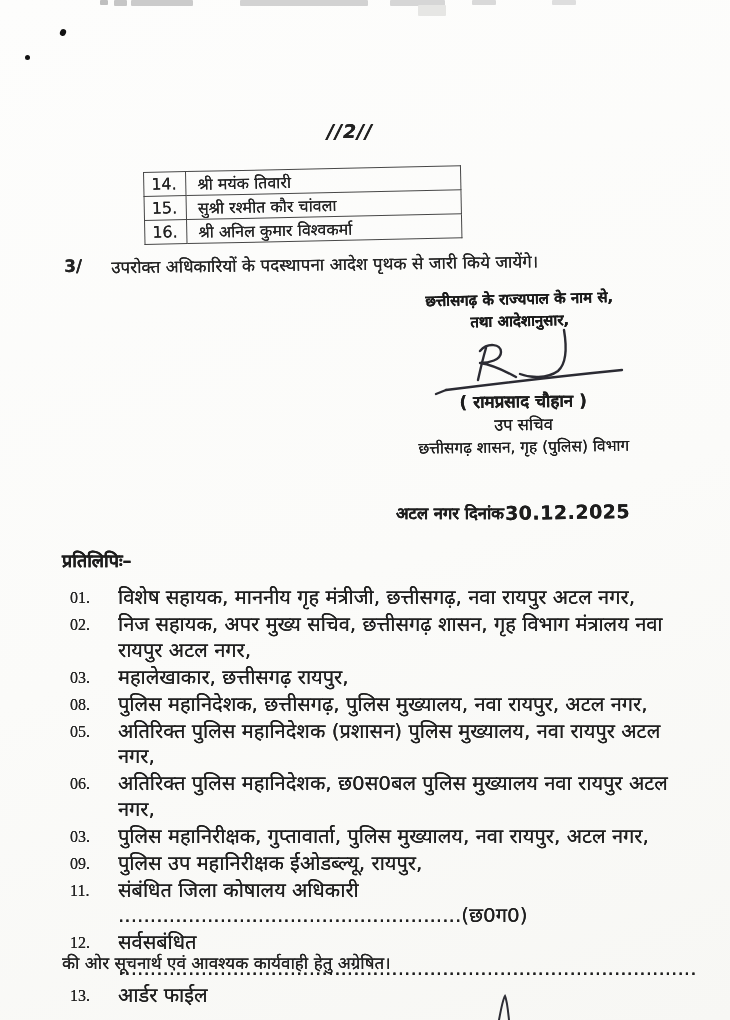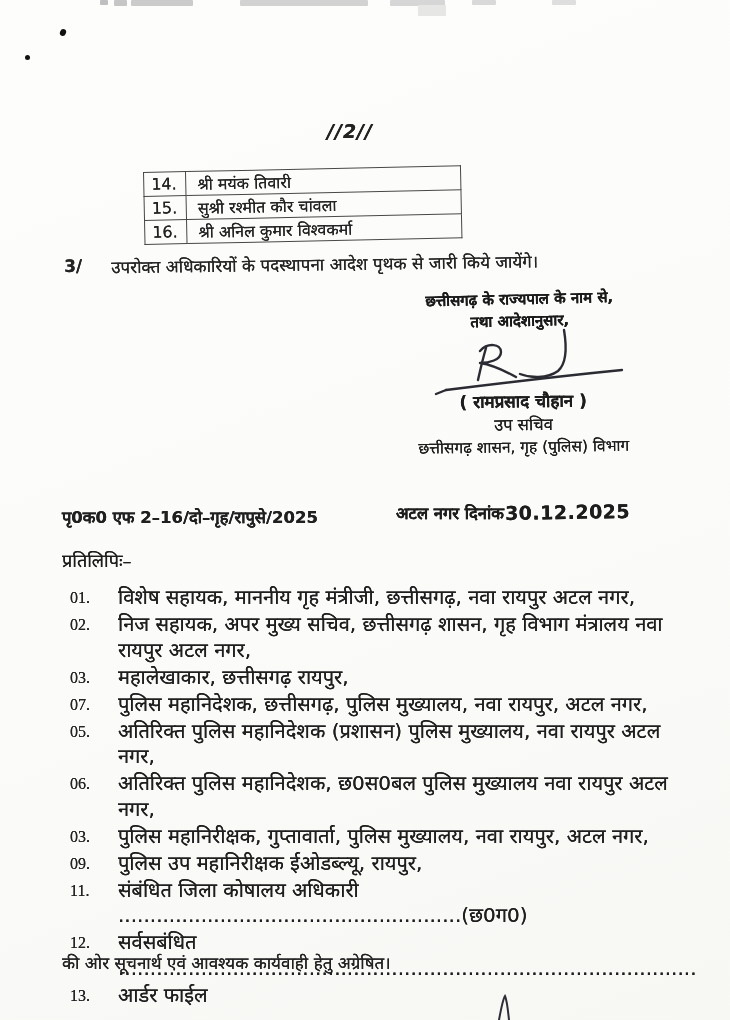--- a/index.html
+++ b/index.html
@@ -56,21 +56,21 @@
     text-align:center;transform:rotate(-0.8deg);transform-origin:left top;
   }
   .signatory .sname{font-size:17px;font-weight:bold;line-height:24px;}
   .signatory .sdesig{font-size:16.5px;line-height:23px;}
   .signatory .sdept{font-size:15.5px;line-height:23px;white-space:nowrap;}
 
   .refno{position:absolute;left:62px;top:505px;font-size:16.5px;font-weight:bold;color:#202020;}
   .dispatch{position:absolute;left:396px;top:501px;font-size:16.5px;font-weight:bold;display:flex;align-items:baseline;justify-content:space-between;}
   .dispatch .hand{font-size:19px;font-weight:bold;letter-spacing:0.5px;margin-left:1px;transform:rotate(-1deg);}
 
-  .copies-heading{position:absolute;left:62px;top:548px;font-size:18px;font-weight:normal;}
+  .copies-heading{position:absolute;left:62px;top:548px;font-size:18px;font-weight:bold;}
 
   .copylist{position:absolute;left:70px;top:585px;width:602px;}
   .copylist .li{display:flex;margin-bottom:1.5px;}
   .copylist .num{flex:0 0 48px;font-size:16px;line-height:25.5px;color:#242424;font-family:Liberation Serif, serif;}
   .copylist .txt{flex:1;font-size:20px;line-height:25.5px;color:#1f1f1f;}
 
   .closing{position:absolute;left:62px;top:951px;font-size:17px;color:#222;}
 
   .penmark{position:absolute;}
 </style>
@@ -129,21 +129,20 @@
       <path d="M24,62 L14,66"></path>
     </g>
   </svg>
 
   <div class="signatory">
     <div class="sname">( रामप्रसाद चौहान )</div>
     <div class="sdesig">उप सचिव</div>
     <div class="sdept">छत्तीसगढ़ शासन, गृह (पुलिस) विभाग</div>
   </div>
 
-  <div class="refno">पृ0क0 एफ 2–16/दो–गृह/रापुसे/2025</div>
   <div class="dispatch">
     <span>अटल नगर दिनांक</span>
     <span class="hand">30.12.2025</span>
   </div>
 
   <div class="copies-heading">प्रतिलिपिः–</div>
 
   <div class="copylist">
     <div class="li">
       <span class="num">01.</span>
@@ -151,21 +150,21 @@
     </div>
     <div class="li">
       <span class="num">02.</span>
       <span class="txt">निज सहायक, अपर मुख्य सचिव, छत्तीसगढ़ शासन, गृह विभाग मंत्रालय नवा रायपुर अटल नगर,</span>
     </div>
     <div class="li">
       <span class="num">03.</span>
       <span class="txt">महालेखाकार, छत्तीसगढ़ रायपुर,</span>
     </div>
     <div class="li">
-      <span class="num">07.</span>
+      <span class="num">08.</span>
       <span class="txt">पुलिस महानिदेशक, छत्तीसगढ़, पुलिस मुख्यालय, नवा रायपुर, अटल नगर,</span>
     </div>
     <div class="li">
       <span class="num">05.</span>
       <span class="txt">अतिरिक्त पुलिस महानिदेशक (प्रशासन) पुलिस मुख्यालय, नवा रायपुर अटल नगर,</span>
     </div>
     <div class="li">
       <span class="num">06.</span>
       <span class="txt">अतिरिक्त पुलिस महानिदेशक, छ0स0बल पुलिस मुख्यालय नवा रायपुर अटल नगर,</span>
     </div>

